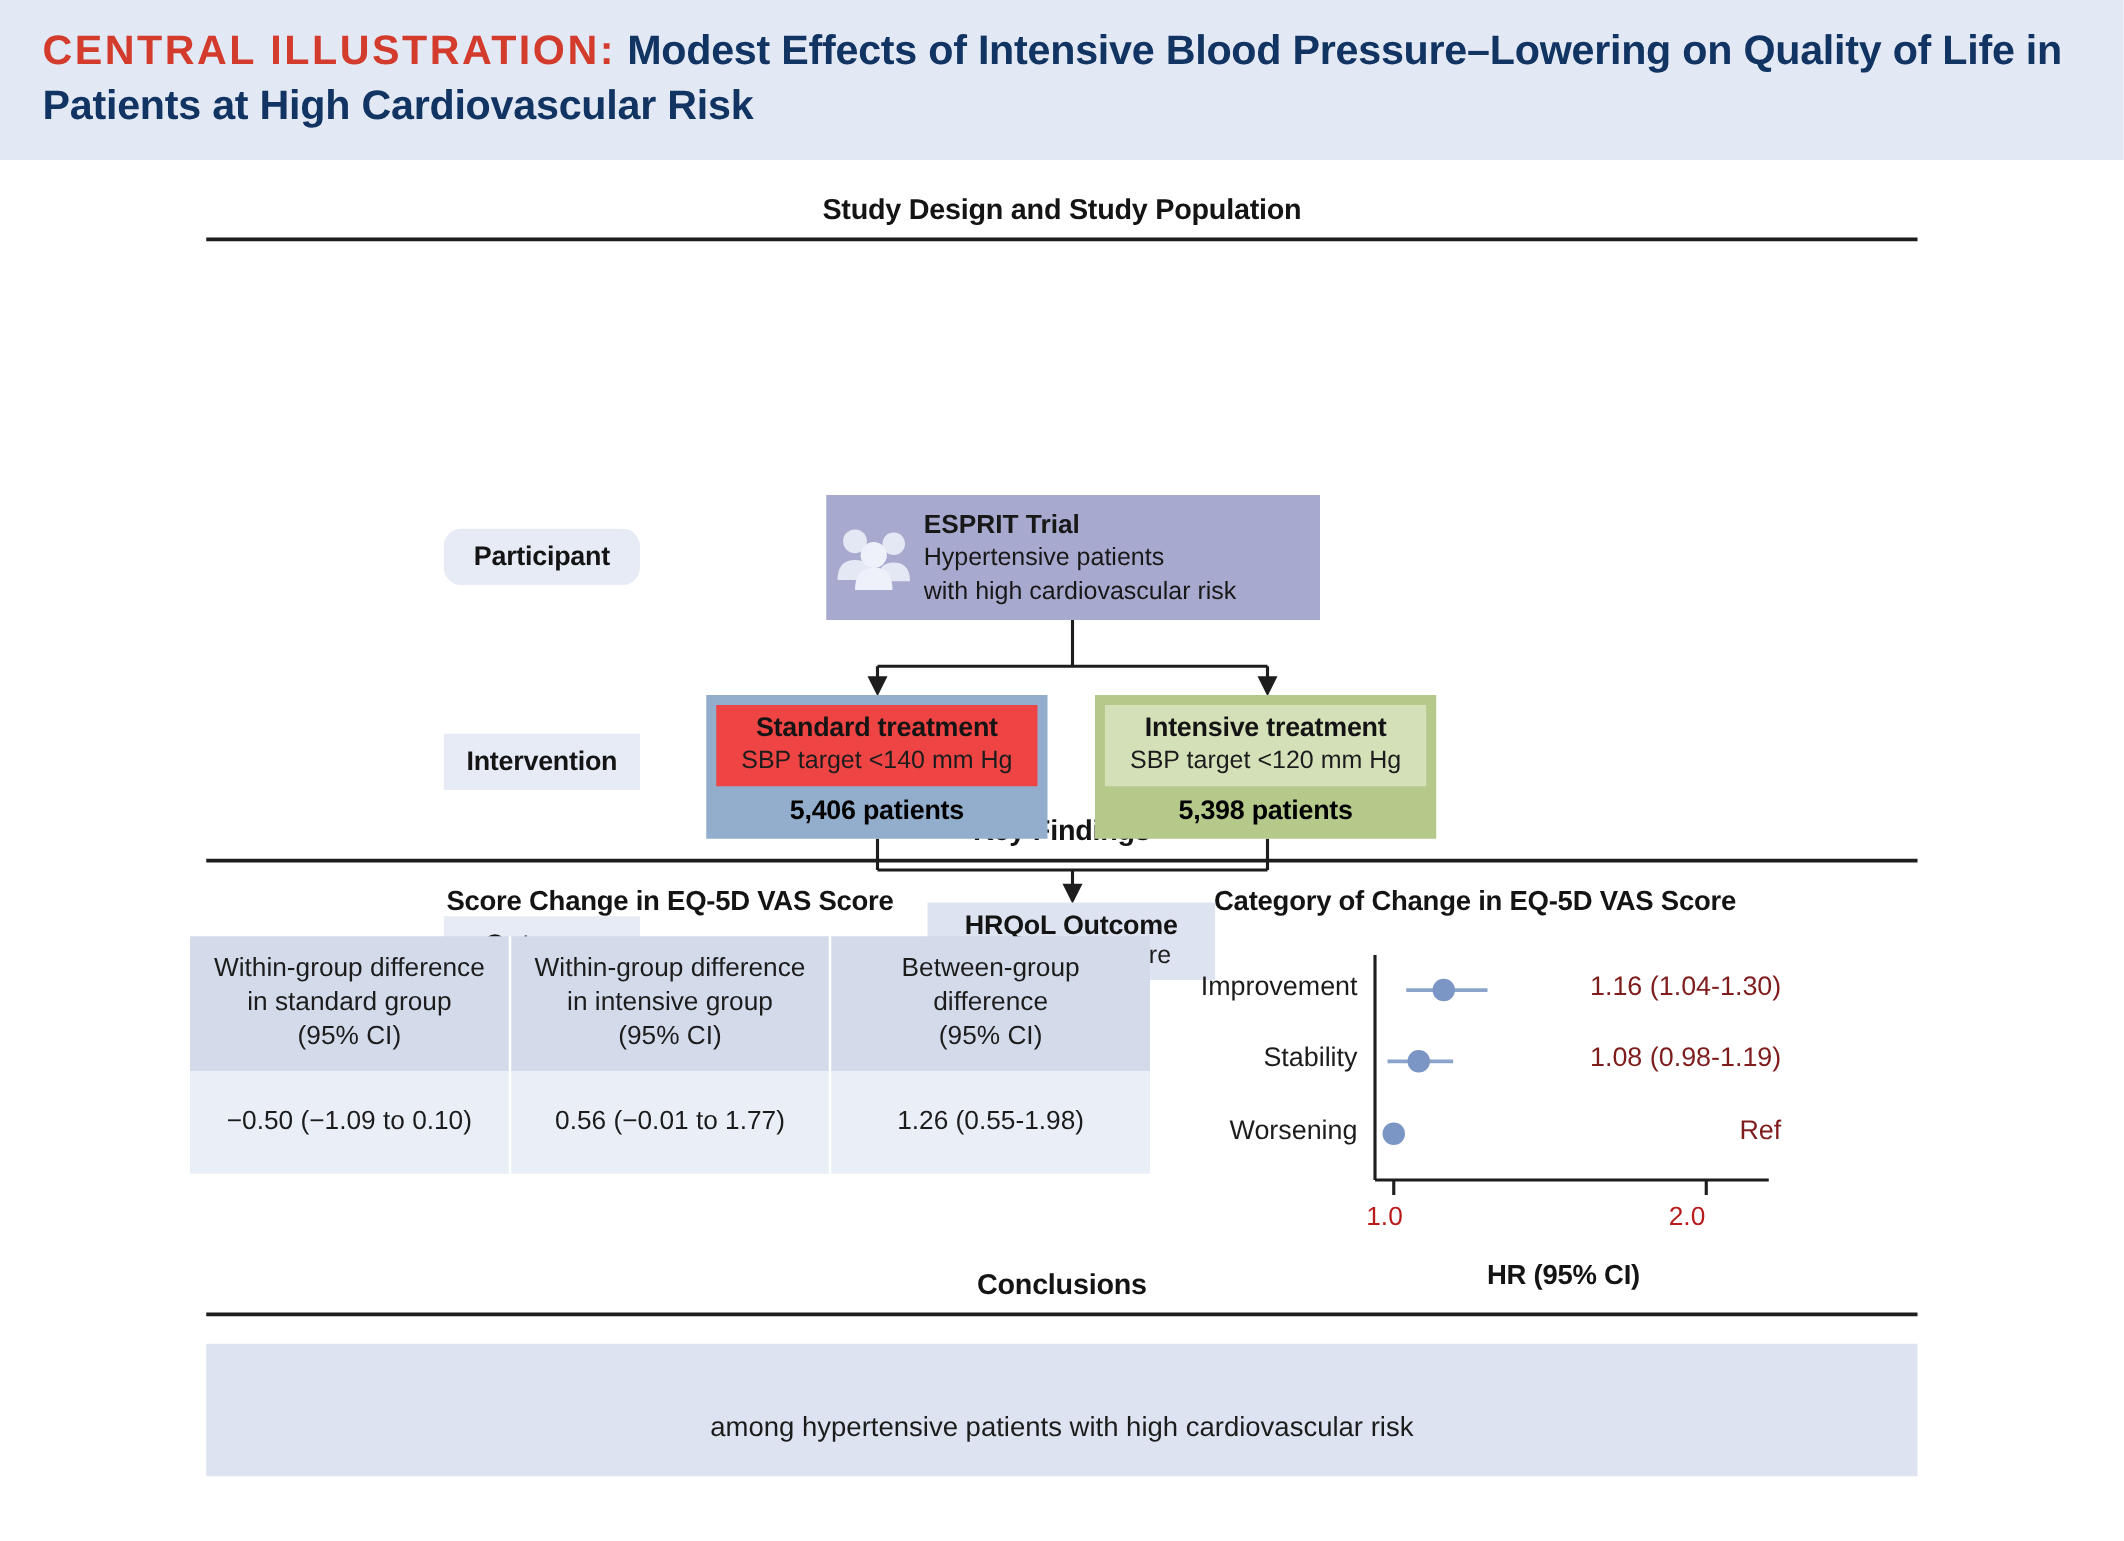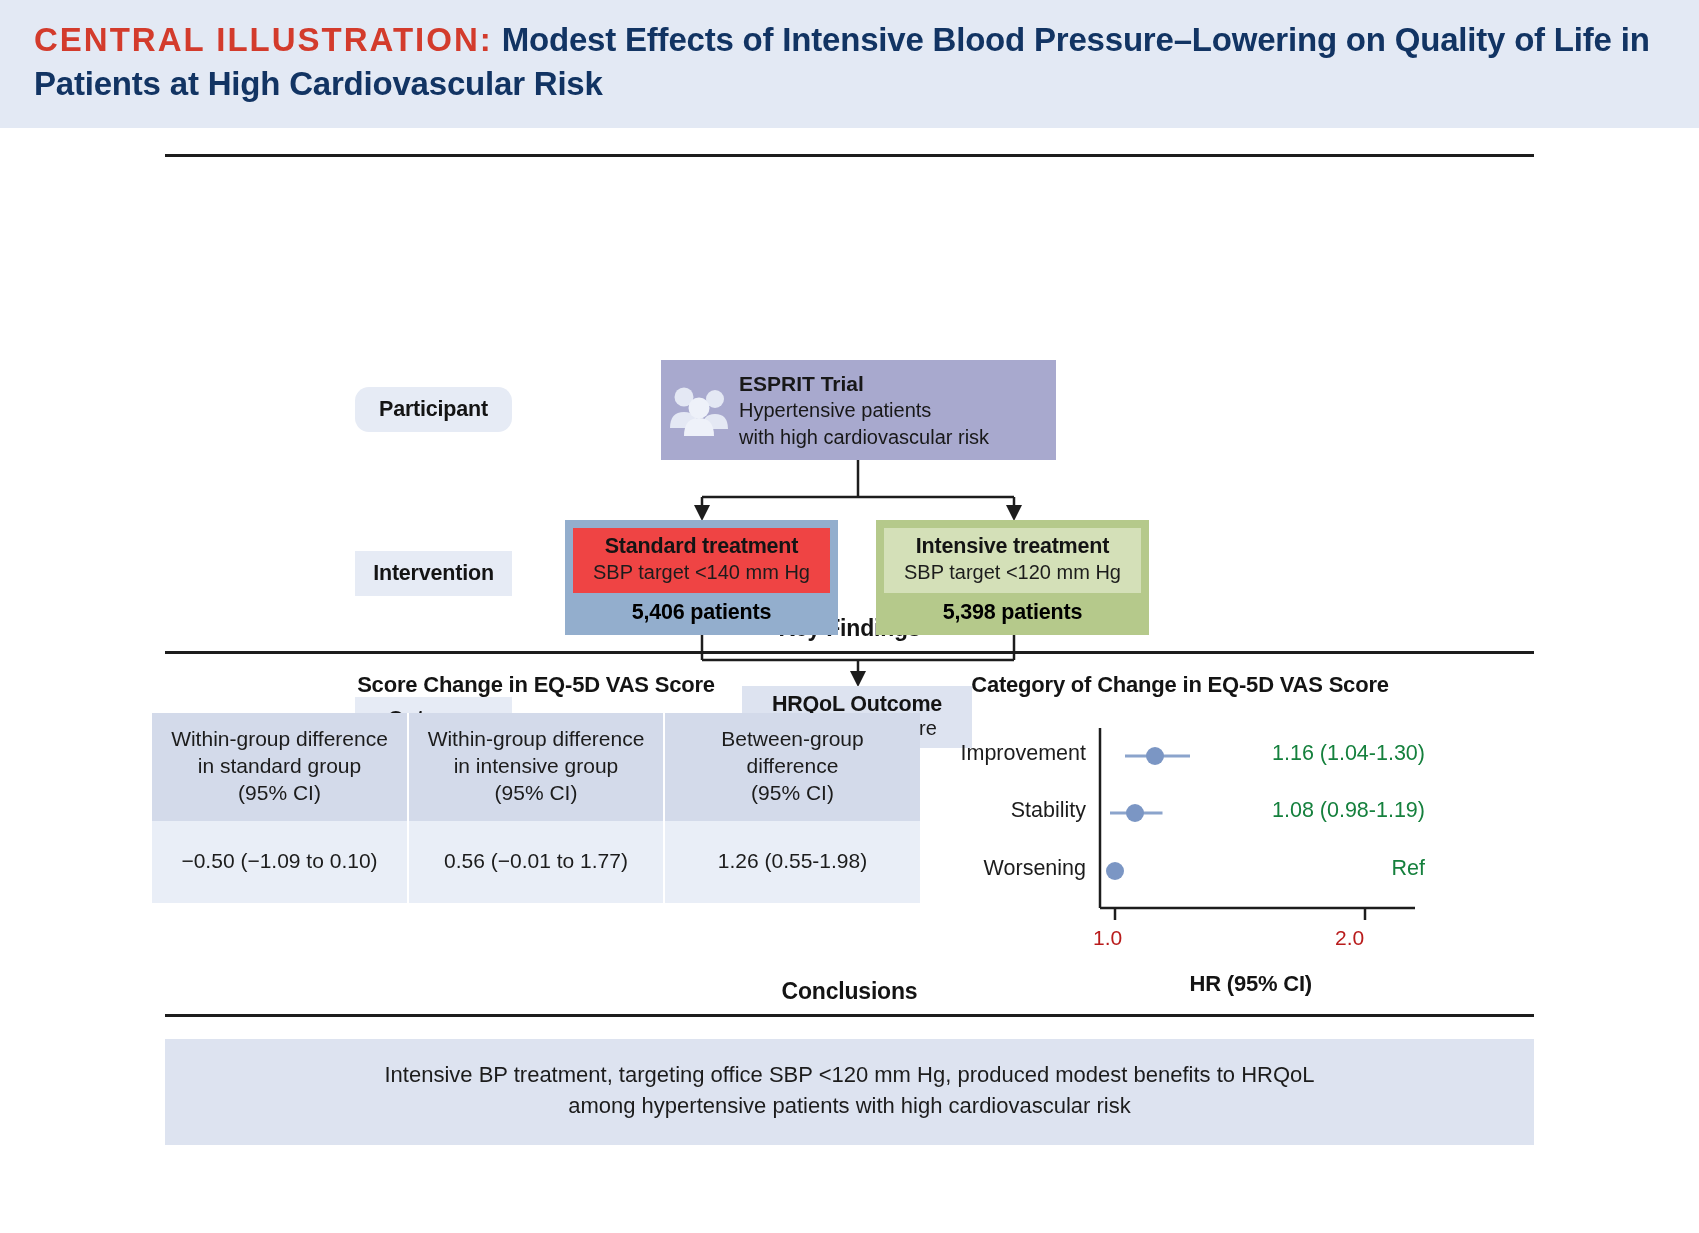--- a/index.html
+++ b/index.html
@@ -236,21 +236,21 @@
     position: absolute;
     right: 0;
     font-size: 21.5px;
     color: #1c1c1c;
     text-align: right;
     white-space: nowrap;
   }
   .forest-value {
     position: absolute;
     font-size: 21.5px;
-    color: #15803d;
+    color: #7f1d1d;
     text-align: right;
     white-space: nowrap;
   }
   .axis-tick-label {
     position: absolute;
     font-size: 21px;
     color: #b91c1c;
   }
   #forest-xaxis-title {
     position: absolute;
@@ -274,20 +274,21 @@
   }
 </style>
 </head>
 <body>
 
 <div id="header-band">
   <h1 id="header-title"><span class="ci-prefix">CENTRAL ILLUSTRATION:</span> <span>Modest Effects of Intensive Blood Pressure–Lowering on Quality of Life in Patients at High Cardiovascular Risk</span></h1>
 </div>
 
 <div id="study-design-section">
+  <div class="section-heading">Study Design and Study Population</div>
   <div class="section-rule"></div>
 
   <div id="diagram">
 
     <svg id="connector-svg" viewBox="0 0 1699 620">
 
       <path d="M 858 297 L 858 334" stroke="#1d1d1d" stroke-width="2.5" fill="none"></path>
       <path d="M 702 334 L 1014 334" stroke="#1d1d1d" stroke-width="2.5" fill="none"></path>
       <path d="M 702 334 L 702 344" stroke="#1d1d1d" stroke-width="2.5" fill="none"></path>
       <path d="M 1014 334 L 1014 344" stroke="#1d1d1d" stroke-width="2.5" fill="none"></path>
@@ -398,16 +399,16 @@
       </div>
     </div>
 
   </div>
 </div>
 
 <div id="conclusions-section">
   <div class="section-heading">Conclusions</div>
   <div class="section-rule"></div>
   <div id="conclusion-box">
-    <span>Intensive BP treatment, targeting office SBP &lt;120 mm Hg, produced modest benefits to HRQoL</span><br>
+    <br>
     <span>among hypertensive patients with high cardiovascular risk</span>
   </div>
 </div>
 
 </body></html>

